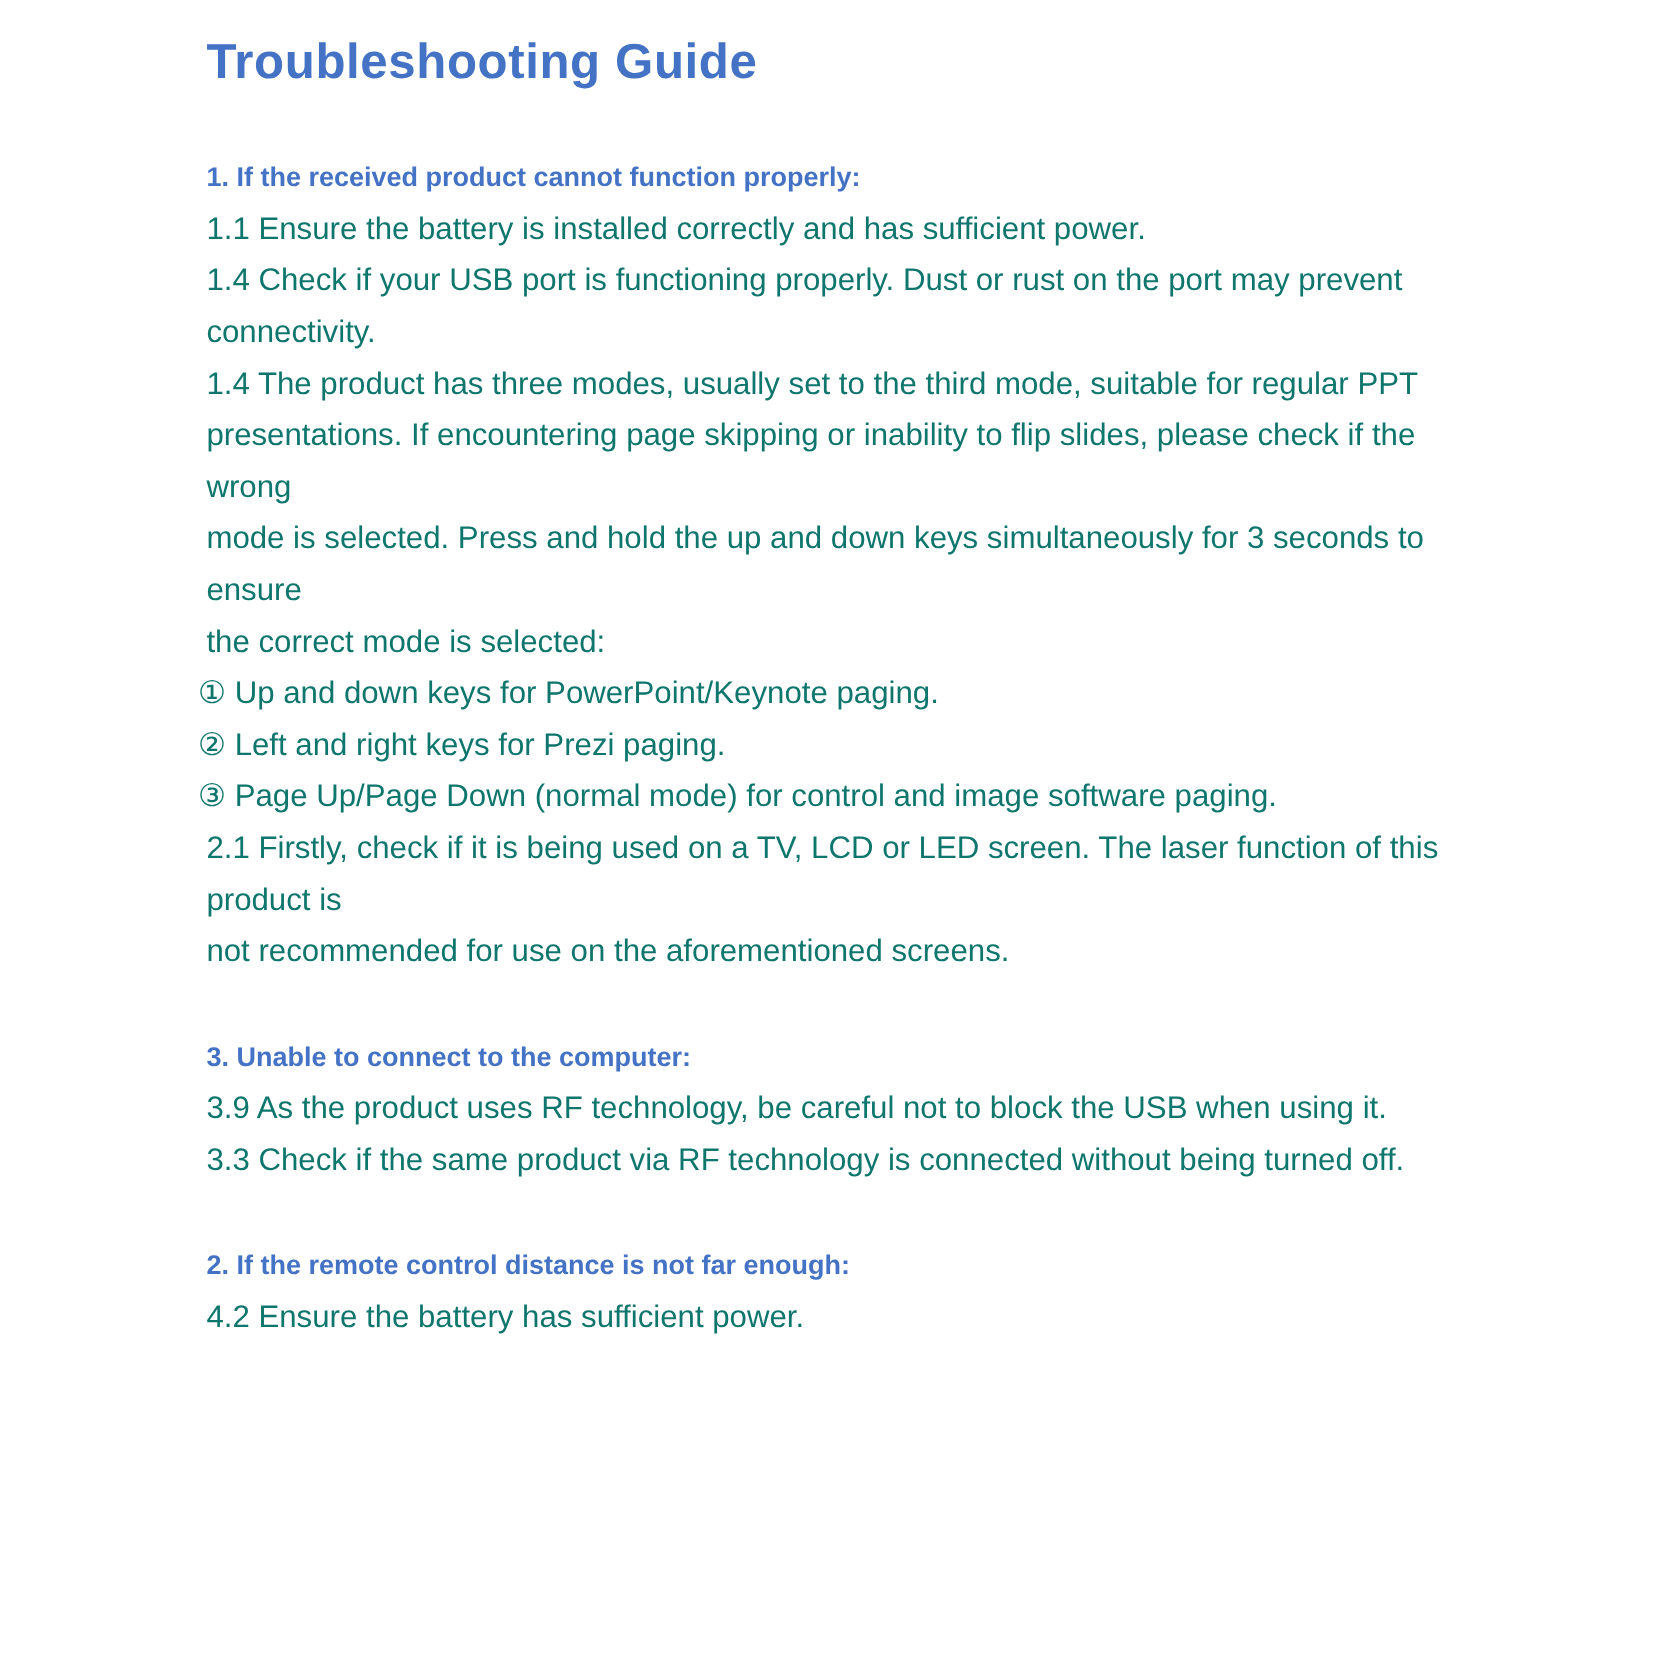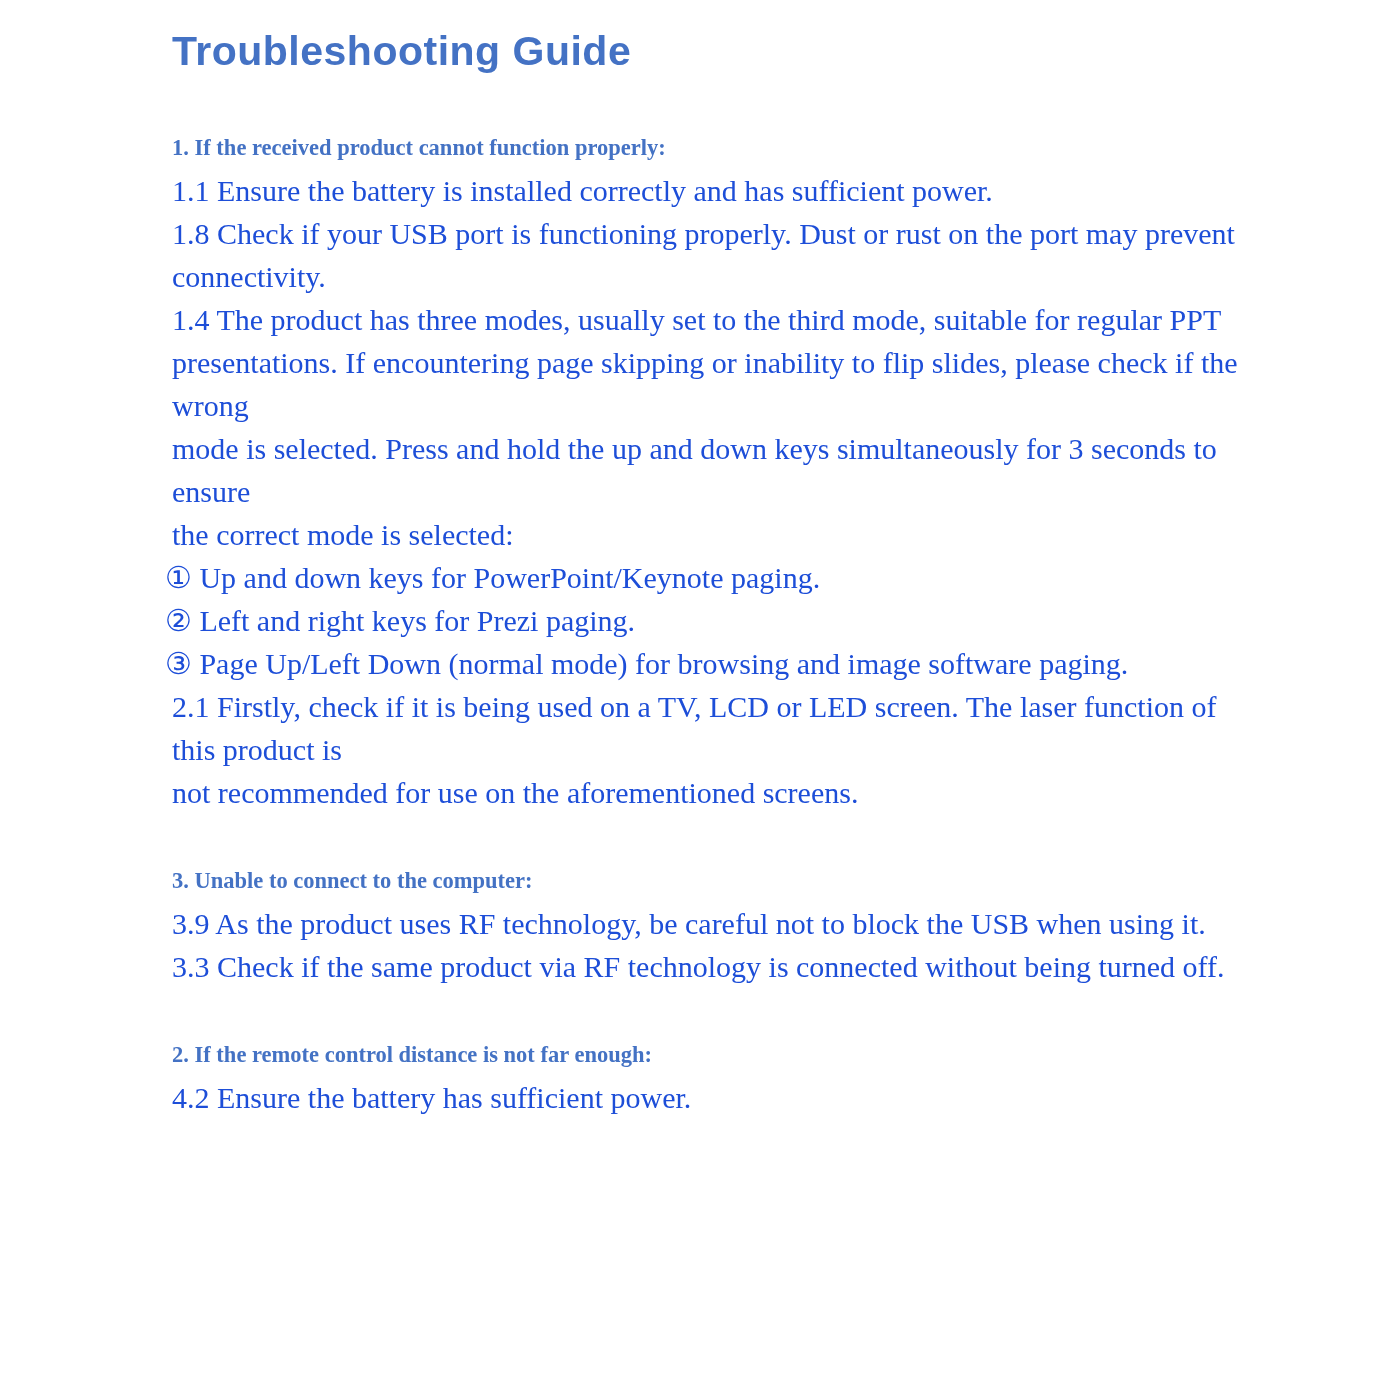--- a/index.html
+++ b/index.html
@@ -23,50 +23,50 @@
     letter-spacing: 0.5px;
     margin: 0 0 50px 0;
   }
   h2.section-heading {
     font-size: 22.5px;
     font-weight: bold;
     color: #4472C4;
     line-height: 43px;
     margin: 0;
   }
-  section.sec { margin: 0; font-family: Liberation Serif, serif; }
+  section.sec { margin: 0; }
   section.sec + section.sec h2.section-heading { margin-top: 45px; }
   p.body {
-    font-size: 30px;
-    color: #1d4ed8;
+    font-size: 26px;
+    color: #0f766e;
     line-height: 43px;
     white-space: pre-line;
     margin: 0;
   }
   p.body.modes { margin-left: -7px; }
 </style>
 </head>
 <body>
 
 <div class="doc">
 
   <h1 class="title">Troubleshooting Guide</h1>
 
   <section class="sec">
     <h2 class="section-heading">1. If the received product cannot function properly:</h2>
     <p class="body">1.1 Ensure the battery is installed correctly and has sufficient power.</p>
-    <p class="body">1.8 Check if your USB port is functioning properly. Dust or rust on the port may prevent
+    <p class="body">1.4 Check if your USB port is functioning properly. Dust or rust on the port may prevent
 connectivity.</p>
     <p class="body">1.4 The product has three modes, usually set to the third mode, suitable for regular PPT
 presentations. If encountering page skipping or inability to flip slides, please check if the wrong
 mode is selected. Press and hold the up and down keys simultaneously for 3 seconds to ensure
 the correct mode is selected:</p>
     <p class="body modes">① Up and down keys for PowerPoint/Keynote paging.
 ② Left and right keys for Prezi paging.
-③ Page Up/Left Down (normal mode) for browsing and image software paging.</p>
+③ Page Up/Page Down (normal mode) for control and image software paging.</p>
   </section>
 
   <section class="sec">
     <p class="body">2.1 Firstly, check if it is being used on a TV, LCD or LED screen. The laser function of this product is
 not recommended for use on the aforementioned screens.</p>
   </section>
 
   <section class="sec">
     <h2 class="section-heading">3. Unable to connect to the computer:</h2>
     <p class="body">3.9 As the product uses RF technology, be careful not to block the USB when using it.</p>

